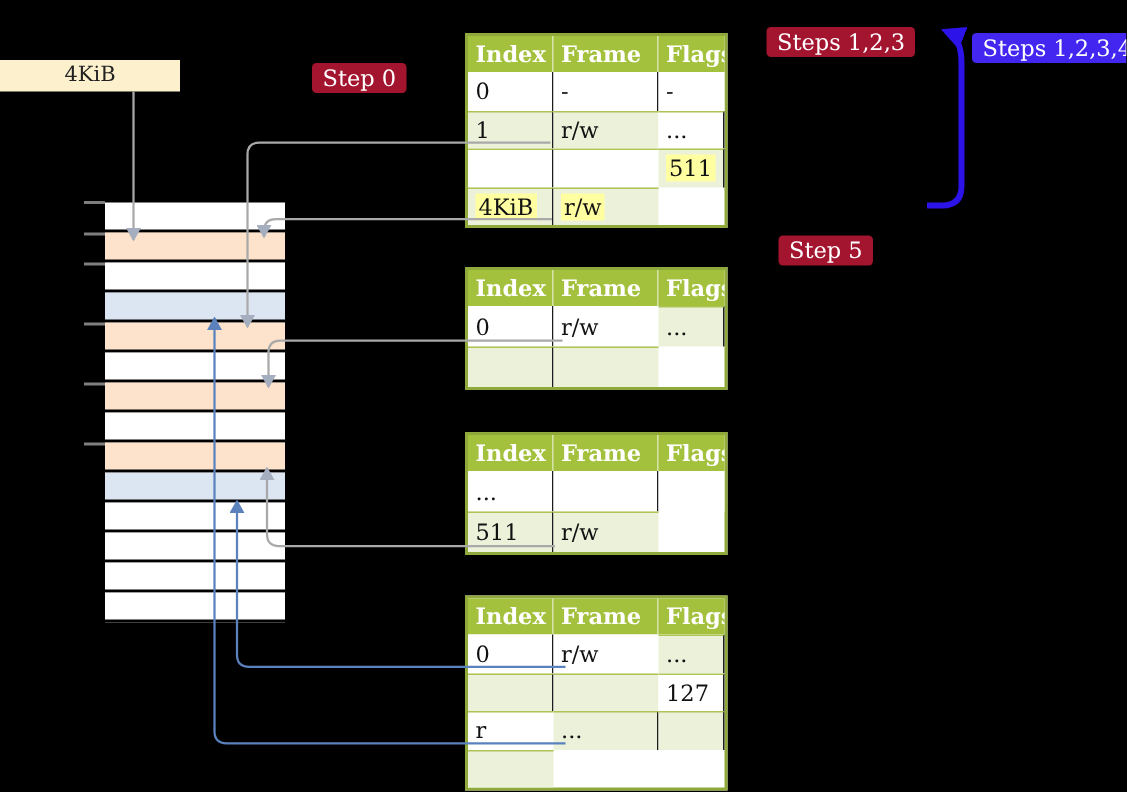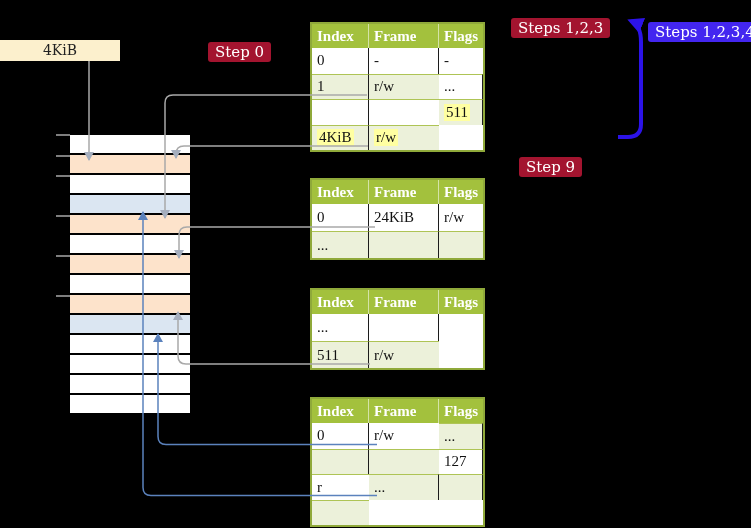--- a/index.html
+++ b/index.html
@@ -19,21 +19,21 @@
   .memcol{position:absolute;left:70px;top:135px;width:120px;}
   .mrow{height:20px;border-bottom:2px solid #000;box-sizing:border-box;}
   .m-white{background:var(--memory-white);} .m-peach{background:var(--memory-peach);}
   .m-blue{background:var(--memory-blue);}
   .tick{position:absolute;left:56px;width:14px;height:2px;background:#7e7e7e;}
   
   .ptable{position:absolute;left:310px;display:grid;grid-template-columns:57px 70px 44px;
           grid-template-rows:24px;grid-auto-rows:25.5px;border:2px solid var(--table-border-green);
           background:#fff;}
   .ptable.rows27{grid-auto-rows:27px;}
-  .cell{font-size:15px;color:#111;padding-left:5px;display:flex;align-items:center;overflow:hidden;font-family:Liberation Serif, serif;}
+  .cell{font-size:15px;color:#111;padding-left:5px;display:flex;align-items:center;overflow:hidden;}
   .cell.c1,.cell.c2{border-right:1px solid #1c1c1c;}
   .th{background:var(--table-header-green);color:#fff;font-weight:bold;}
   .th.c1,.th.c2{border-right:1px solid rgba(255,255,255,.55);}
   .body-row-sep{border-top:1px solid #aec455;}
   .rw{background:#fff;} .rg{background:var(--table-row-green);}
   .hl{background:var(--highlight-yellow);padding:0 2px;}
   
   .badge{position:absolute;height:20px;line-height:20px;padding:0 7px;border-radius:3px;
          color:#fff;font-size:15px;white-space:nowrap;text-align:center;}
   .badge.red{background:var(--badge-red);} .badge.blue{background:var(--badge-blue);}
@@ -92,21 +92,20 @@
     <div class="cell rg c3 body-row-sep">
         <span class="hl">r/w</span>
       </div>
   </div>
 
   <div class="ptable rows27" style="top:178px">
     <div class="cell th c1">Index</div>
     <div class="cell th c2">Frame</div>
     <div class="cell th c3">Flags</div>
     <div class="cell rw c1">0</div>
-    <div class="cell rw c2">24KiB</div>
     <div class="cell rw c3">r/w</div>
     <div class="cell rg c1 body-row-sep">...</div>
     <div class="cell rg c2 body-row-sep"></div>
     <div class="cell rg c3 body-row-sep"></div>
   </div>
 
   <div class="ptable rows27" style="top:288px">
     <div class="cell th c1">Index</div>
     <div class="cell th c2">Frame</div>
     <div class="cell th c3">Flags</div>
@@ -129,21 +128,21 @@
     <div class="cell rw c1 body-row-sep">127</div>
     <div class="cell rw c3 body-row-sep">r</div>
     <div class="cell rg c1 body-row-sep">...</div>
     <div class="cell rg c2 body-row-sep"></div>
     <div class="cell rg c3 body-row-sep"></div>
   </div>
 
   <div class="badge red" style="left:208px;top:42px">Step 0</div>
   <div class="badge red" style="left:511px;top:18px">Steps 1,2,3</div>
   <div class="badge blue" style="left:648px;top:22px">Steps 1,2,3,4</div>
-  <div class="badge red" style="left:519px;top:157px">Step 9</div>
+  <div class="badge red" style="left:519px;top:157px">Step 5</div>
 
   <svg class="overlay" viewBox="0 0 751 528" xmlns="http://www.w3.org/2000/svg">
     <defs>
       <marker id="ah-gray" markerUnits="userSpaceOnUse" markerWidth="10" markerHeight="10" refX="8" refY="5" orient="auto">
         <path d="M0,0 L9,5 L0,10 z" fill="#a5aebe"></path>
       </marker>
       <marker id="ah-blue" markerUnits="userSpaceOnUse" markerWidth="10" markerHeight="10" refX="8" refY="5" orient="auto">
         <path d="M0,0 L9,5 L0,10 z" fill="#5b82bd"></path>
       </marker>
       <marker id="ah-indigo" markerUnits="userSpaceOnUse" markerWidth="18" markerHeight="18" refX="12" refY="8" orient="auto">

